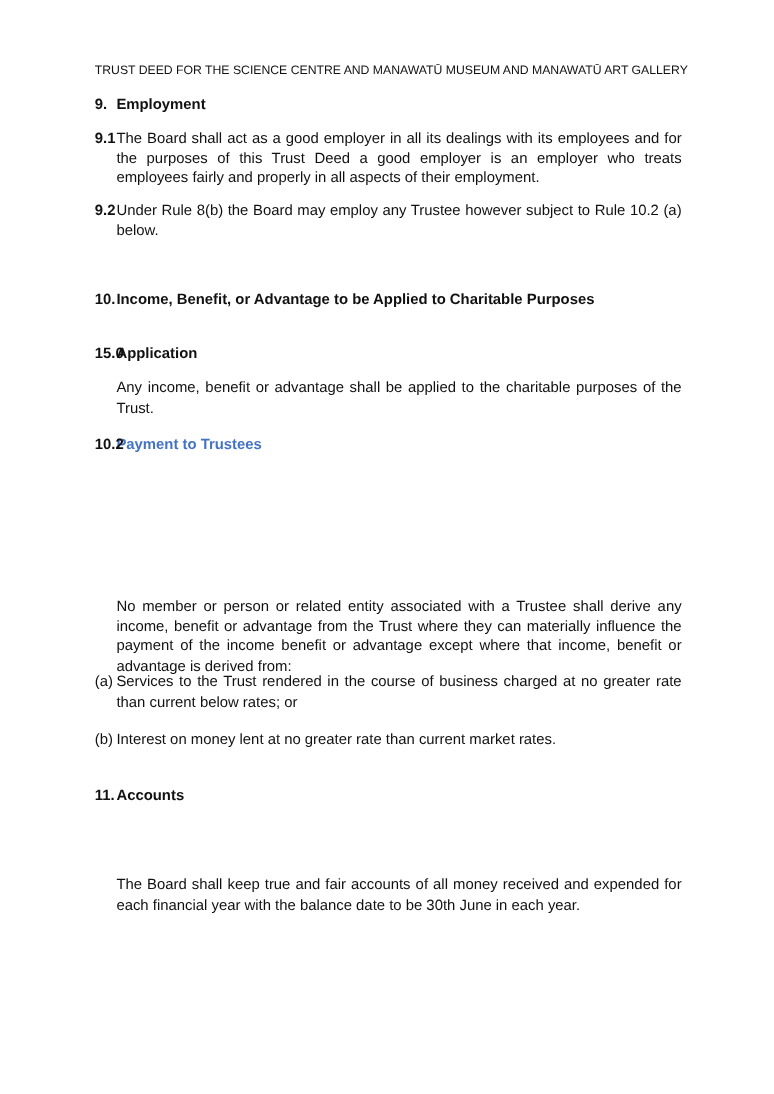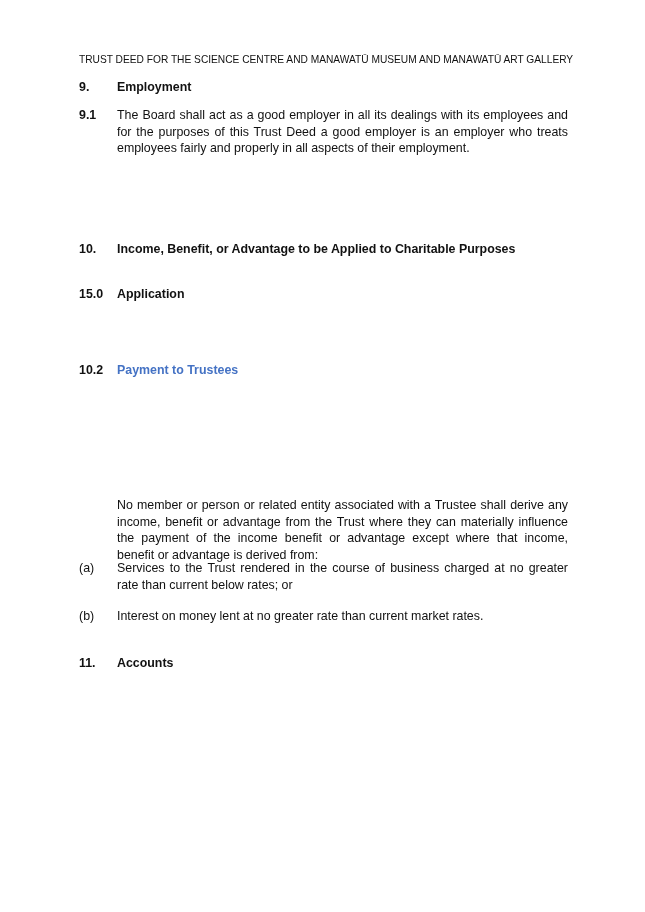--- a/index.html
+++ b/index.html
@@ -9,49 +9,56 @@
     font-size: 12.4px;
   }
   .page { position: absolute; left: 0; top: 0; width: 645px; height: 912px; padding-left: 31px; }
   .header {
     position: absolute; left: 79px; top: 54px; font-size: 10.2px;
     color: #111; letter-spacing: 0;
   }
   .row { position: absolute; left: 79px; width: 489px; line-height: 16.5px; }
   .num { position: absolute; left: 0; top: 0; font-weight: bold; }
   .num.plain { font-weight: normal; }
-  .txt { margin-left: 38px; text-align: justify; text-align-last: left; }
+  .txt { margin-left: 18px; text-align: justify; text-align-last: left; }
   .bold { font-weight: bold; }
   .blue { color: #4472c4; }
 </style>
 </head>
 <body>
 
 <div class="page">
   <div class="header">TRUST DEED FOR THE SCIENCE CENTRE AND MANAWATŪ MUSEUM AND MANAWATŪ ART GALLERY</div>
 
   <div class="row" style="top:79px">
     <span class="num">9.</span>
     <div class="txt bold">Employment</div>
   </div>
 
   <div class="row" style="top:107px">
     <span class="num">9.1</span>
     <div class="txt">The Board shall act as a good employer in all its dealings with its employees and for the purposes of this Trust Deed a good employer is an employer who treats employees fairly and properly in all aspects of their employment.</div>
   </div>
 
+  <div class="row" style="top:167px">
+    <span class="num">9.2</span>
+    <div class="txt">Under Rule 8(b) the Board may employ any Trustee however subject to Rule 10.2 (a) below.</div>
+  </div>
 
   <div class="row" style="top:241px">
     <span class="num">10.</span>
     <div class="txt bold">Income, Benefit, or Advantage to be Applied to Charitable Purposes</div>
   </div>
 
   <div class="row" style="top:286px">
     <span class="num">15.0</span>
     <div class="txt bold">Application</div>
+  </div>
+  <div class="row" style="top:315px">
+    <div class="txt">Any income, benefit or advantage shall be applied to the charitable purposes of the Trust.</div>
   </div>
 
   <div class="row" style="top:362px">
     <span class="num">10.2</span>
     <div class="txt bold blue">Payment to Trustees</div>
   </div>
 
   <div class="row" style="top:497px">
     <div class="txt">No member or person or related entity associated with a Trustee shall derive any income, benefit or advantage from the Trust where they can materially influence the payment of the income benefit or advantage except where that income, benefit or advantage is derived from:</div>
   </div>
@@ -62,13 +69,16 @@
   <div class="row" style="top:608px">
     <span class="num plain">(b)</span>
     <div class="txt">Interest on money lent at no greater rate than current market rates.</div>
   </div>
 
   <div class="row" style="top:655px">
     <span class="num">11.</span>
     <div class="txt bold">Accounts</div>
   </div>
 
+  <div class="row" style="top:729px">
+    <div class="txt">The Board shall keep true and fair accounts of all money received and expended for each financial year with the balance date to be 30th June in each year.</div>
+  </div>
 </div>
 
 </body></html>

